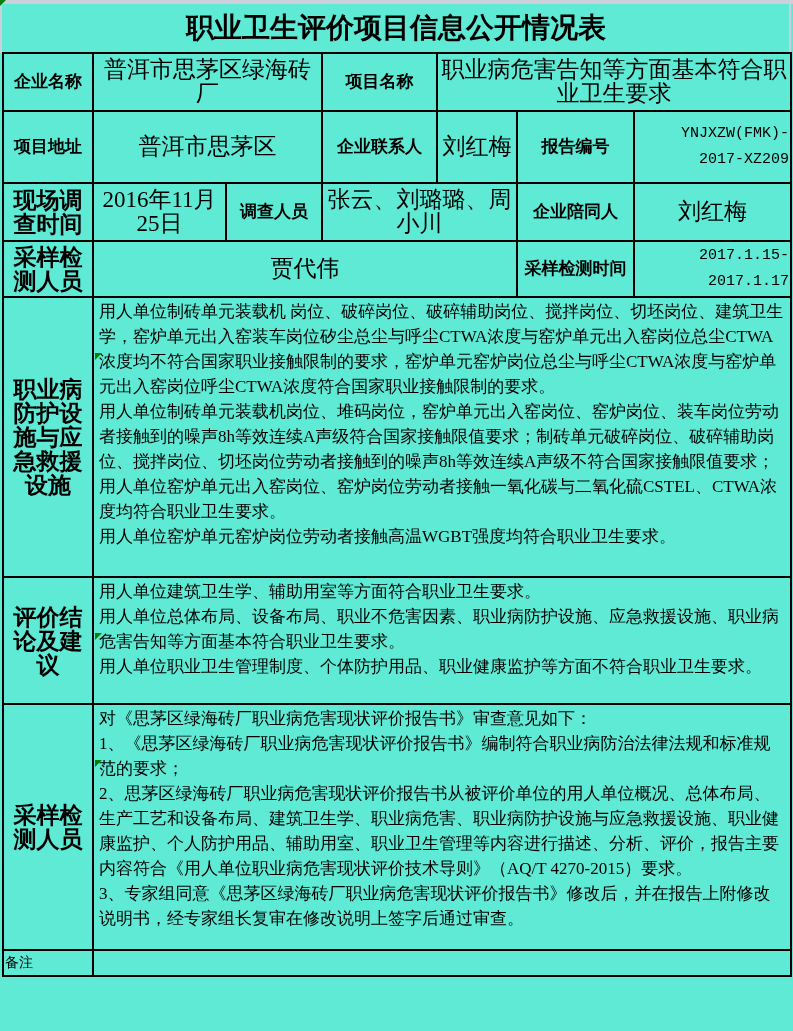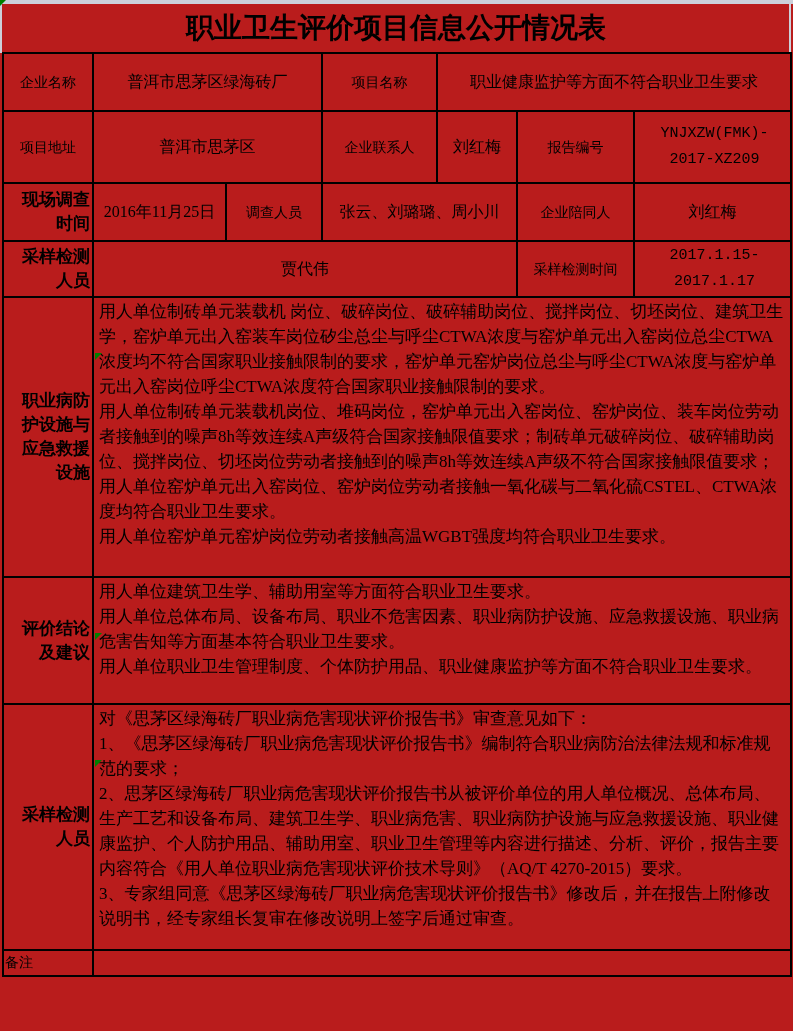--- a/index.html
+++ b/index.html
@@ -1,33 +1,33 @@
 <!DOCTYPE html>
 <html><head>
 <meta charset="utf-8">
 <style>
   html,body{margin:0;padding:0;background:#ffffff;}
-  .page{position:relative;width:793px;height:1031px;background:#b91c1c;overflow:hidden;
+  .page{position:relative;width:793px;height:1031px;background:#5eead4;overflow:hidden;
         font-family:"Liberation Serif","DejaVu Serif",serif;color:#000;}
   
   .edge-top{position:absolute;left:0;top:0;width:793px;height:4px;background:#ccd0da;}
   .edge-left{position:absolute;left:0;top:0;width:2px;height:53px;background:#ccd0da;}
   .edge-right{position:absolute;left:789px;top:0;width:2px;height:53px;background:#ccd0da;}
   .sheet{position:absolute;left:2px;top:4px;width:788px;}
   .title{height:48px;line-height:48px;text-align:center;font-weight:bold;font-size:28px;
          font-family:"Liberation Serif","DejaVu Serif",serif;}
   table{border-collapse:collapse;table-layout:fixed;width:788px;}
   td{border:2px solid #000;overflow:hidden;box-sizing:border-box;}
-  .lbl{font-family:"Liberation Sans","DejaVu Sans",sans-serif;font-weight:normal;font-size:14px;
+  .lbl{font-family:"Liberation Sans","DejaVu Sans",sans-serif;font-weight:bold;font-size:17px;
        text-align:center;vertical-align:middle;line-height:24px;}
-  .lbl-left{font-family:"Liberation Sans","DejaVu Sans",sans-serif;font-weight:bold;font-size:17px;
-       text-align:right;vertical-align:middle;line-height:24px;padding-left:2px;padding-right:2px;}
-  .val{font-size:16px;text-align:center;vertical-align:middle;line-height:24px;}
+  .lbl-left{font-family:"Liberation Sans","DejaVu Sans",sans-serif;font-weight:bold;font-size:23px;
+       text-align:center;vertical-align:middle;line-height:24px;padding-left:2px;padding-right:2px;}
+  .val{font-size:23px;text-align:center;vertical-align:middle;line-height:24px;}
   .val-left{font-size:17px;text-align:left;vertical-align:middle;line-height:25px;padding-left:5px;padding-right:3px;}
-  .val-mono{font-family:"Liberation Mono","DejaVu Sans Mono",monospace;font-size:15px;text-align:center;
+  .val-mono{font-family:"Liberation Mono","DejaVu Sans Mono",monospace;font-size:15px;text-align:right;
        vertical-align:middle;line-height:26px;padding-left:5px;white-space:pre-line;}
   .bigtext{font-size:17px;text-align:left;vertical-align:top;line-height:25px;
        padding:1px 3px 1px 5px;}
   .bigtext .para{margin:0;}
   .note{font-size:14px;text-align:left;vertical-align:middle;}
   
   .tri{position:absolute;width:0;height:0;border-top:7px solid #008000;border-right:7px solid transparent;}
   .tri-corner{border-top-width:6px;border-right-width:6px;}
 </style>
 </head>
@@ -50,21 +50,21 @@
           <col style="width:80px">
           <col style="width:117px">
         <col style="width:157px">
       </colgroup>
 
       <tbody>
           <tr style="height:58px">
         <td class="lbl">企业名称</td>
         <td class="val" colspan="2">普洱市思茅区绿海砖厂</td>
         <td class="lbl">项目名称</td>
-        <td class="val" colspan="3">职业健康监护等方面不符合职业卫生要求</td>
+        <td class="val" colspan="3">职业病危害告知等方面基本符合职业卫生要求</td>
       </tr>
 
       <tr style="height:72px">
         <td class="lbl">项目地址</td>
         <td class="val" colspan="2">普洱市思茅区</td>
         <td class="lbl">企业联系人</td>
         <td class="val">刘红梅</td>
         <td class="lbl">报告编号</td>
         <td class="val-mono">YNJXZW(FMK)-
 2017-XZ209</td>

